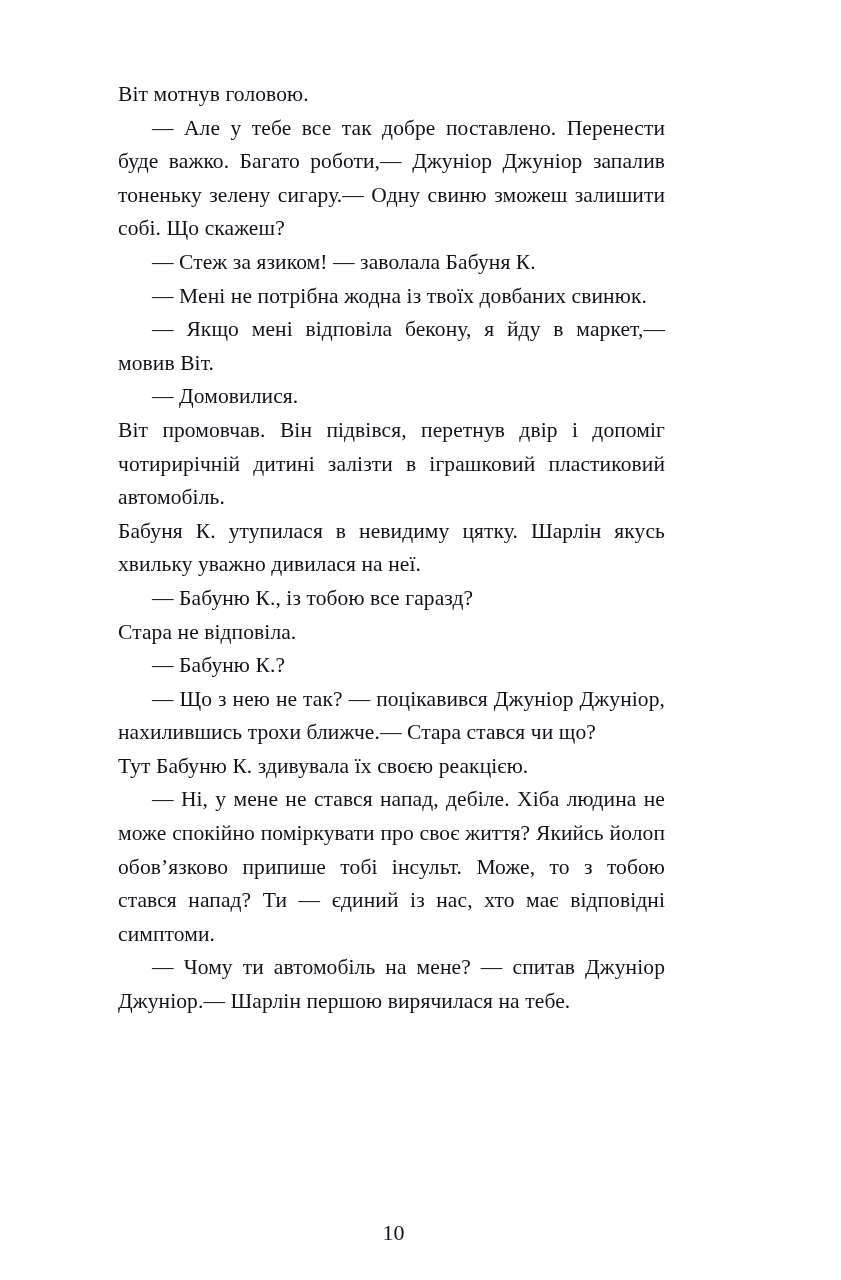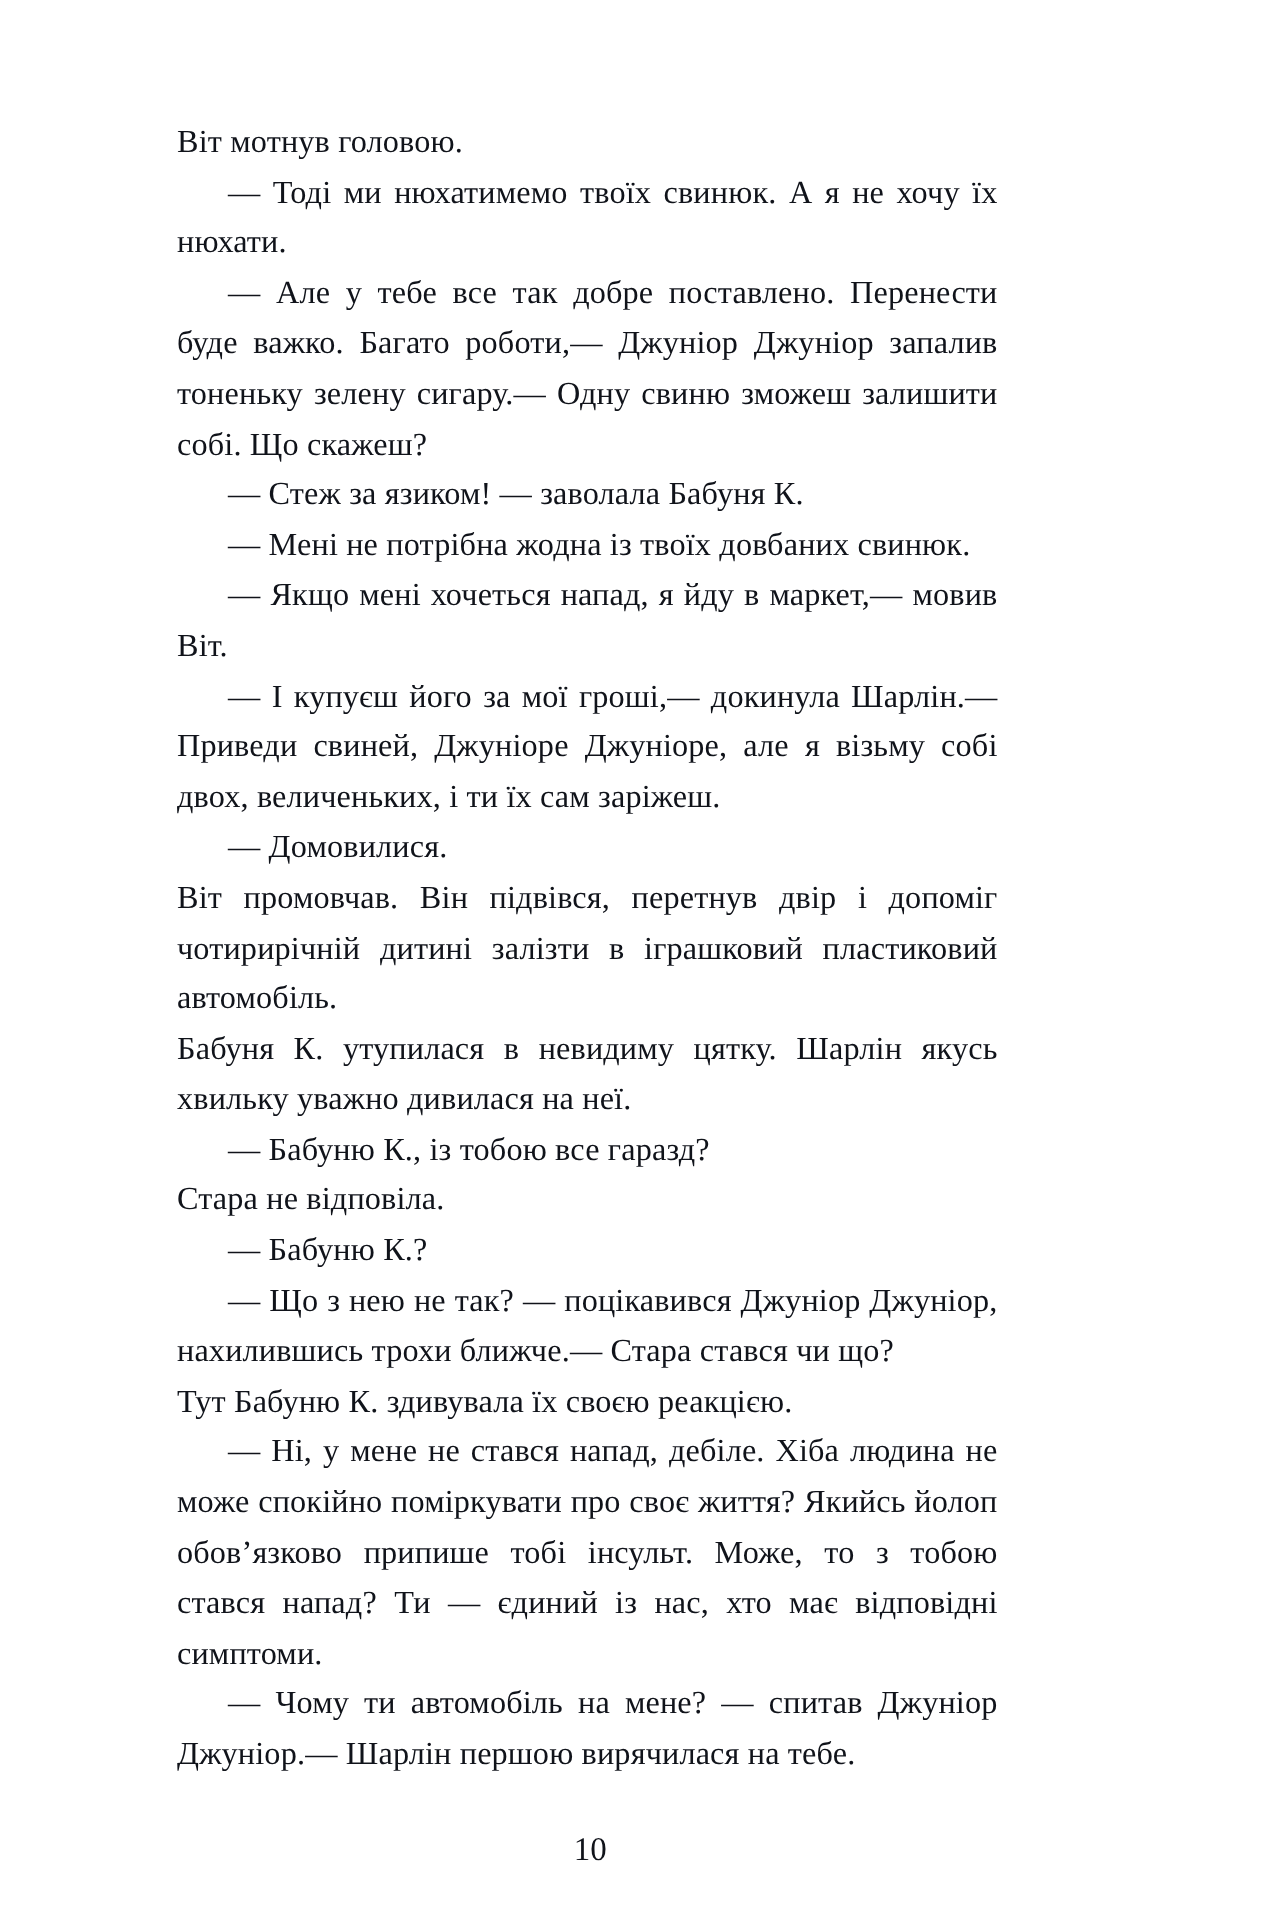--- a/index.html
+++ b/index.html
@@ -50,26 +50,24 @@
     font-family: "Liberation Serif", "DejaVu Serif", serif;
     padding-left: 30px;
   }
 </style>
 </head>
 <body>
 
 <div class="page">
   <div class="body-text">
     <p class="noindent">Віт мотнув головою.</p>
-    <p class="indent">— Тоді ми нюхатимемо твоїх свинюк. А я не хочу їх нюхати.</p>
     <p class="indent">— Але у тебе все так добре поставлено. Перенести буде важко. Багато роботи,— Джуніор Джуніор запалив тоненьку зелену сигару.— Одну свиню зможеш залишити собі. Що скажеш?</p>
     <p class="indent">— Стеж за язиком! — заволала Бабуня К.</p>
     <p class="indent">— Мені не потрібна жодна із твоїх довбаних свинюк.</p>
-    <p class="indent">— Якщо мені хочеться напад, я йду в маркет,— мовив Віт.</p>
-    <p class="indent">— І купуєш його за мої гроші,— докинула Шарлін.— Приведи свиней, Джуніоре Джуніоре, але я візьму собі двох, величеньких, і ти їх сам заріжеш.</p>
+    <p class="indent">— Якщо мені відповіла бекону, я йду в маркет,— мовив Віт.</p>
     <p class="indent">— Домовилися.</p>
     <p class="noindent">Віт промовчав. Він підвівся, перетнув двір і допоміг чотирирічній дитині залізти в іграшковий пластиковий автомобіль.</p>
     <p class="noindent">Бабуня К. утупилася в невидиму цятку. Шарлін якусь хвильку уважно дивилася на неї.</p>
     <p class="indent">— Бабуню К., із тобою все гаразд?</p>
     <p class="noindent">Стара не відповіла.</p>
     <p class="indent">— Бабуню К.?</p>
     <p class="indent">— Що з нею не так? — поцікавився Джуніор Джуніор, нахилившись трохи ближче.— Стара стався чи що?</p>
     <p class="noindent">Тут Бабуню К. здивувала їх своєю реакцією.</p>
     <p class="indent">— Ні, у мене не стався напад, дебіле. Хіба людина не може спокійно поміркувати про своє життя? Якийсь йолоп обов’язково припише тобі інсульт. Може, то з тобою стався напад? Ти — єдиний із нас, хто має відповідні симптоми.</p>
     <p class="indent">— Чому ти автомобіль на мене? — спитав Джуніор Джуніор.— Шарлін першою вирячилася на тебе.</p>

